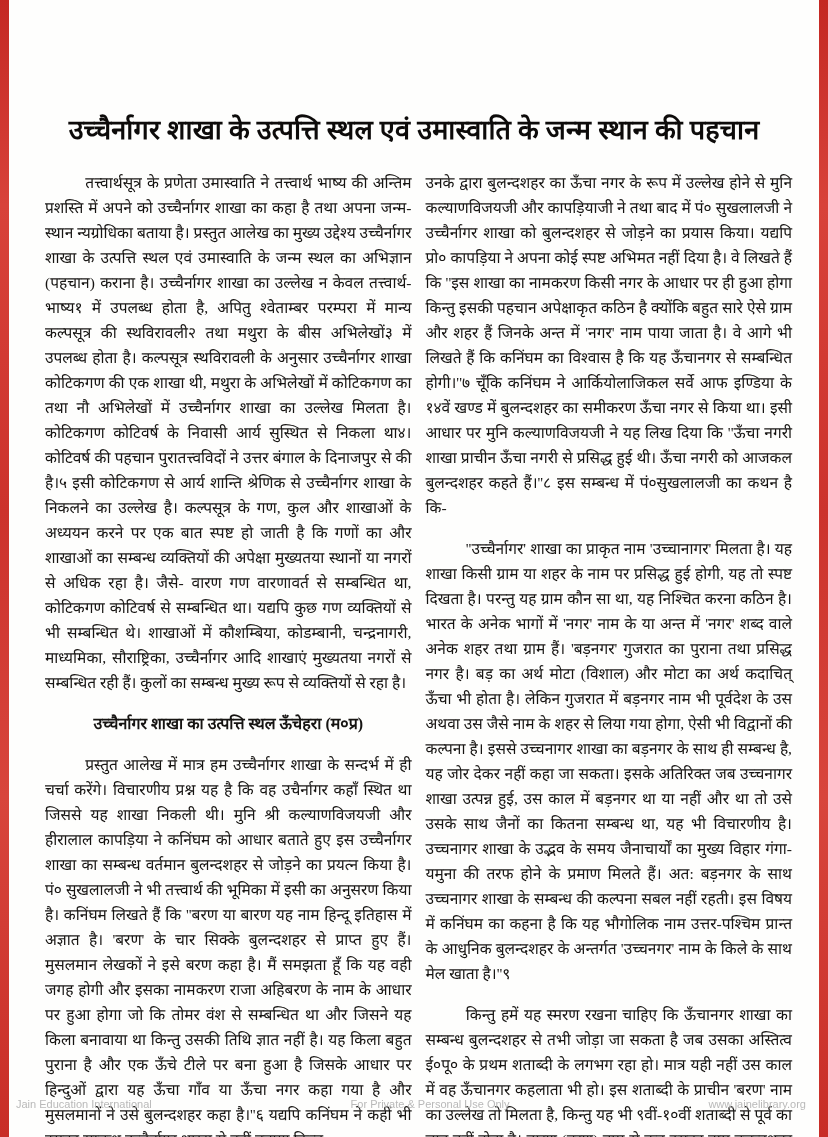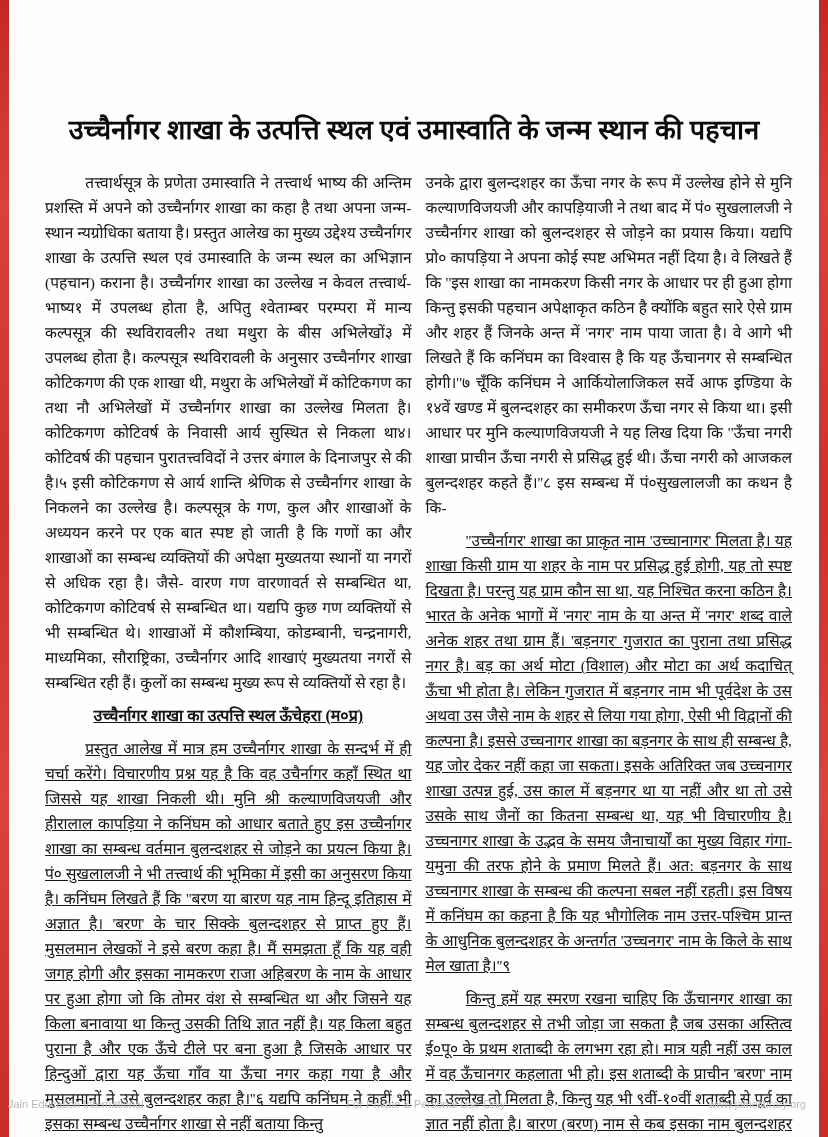--- a/index.html
+++ b/index.html
@@ -54,30 +54,30 @@
     text-justify: inter-word;
   }
   .para { margin: 0; }
   .para.indent { text-indent: 2.6em; }
   .subheading {
     font-weight: bold;
     font-size: 16px;
     margin: 24px 0 2px 0;
     text-align: center;
   }
-  .col .para + .para { margin-top: 8px; text-decoration: underline; }
+  .col .para + .para { margin-top: 16px; }
 
   .footer {
     position: absolute;
     left: 0;
     right: 0;
     top: 1098px;
     display: flex;
     justify-content: space-between;
-    padding: 0 22px 0 8px;
+    padding: 0 22px 0 16px;
     font-family: "Liberation Sans", "DejaVu Sans", sans-serif;
     font-size: 11px;
     color: #b9b9b9;
   }
   .footer span { white-space: nowrap; }
 </style>
 </head>
 <body>
 
 <div class="page">

